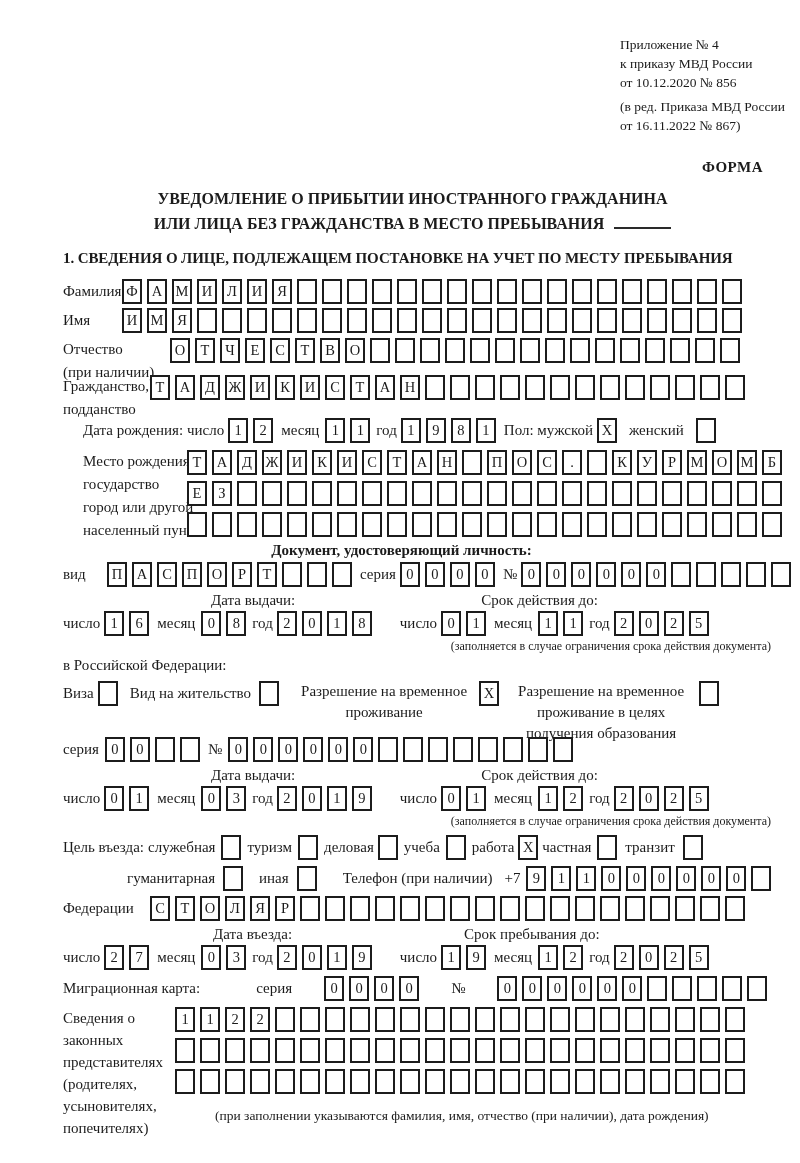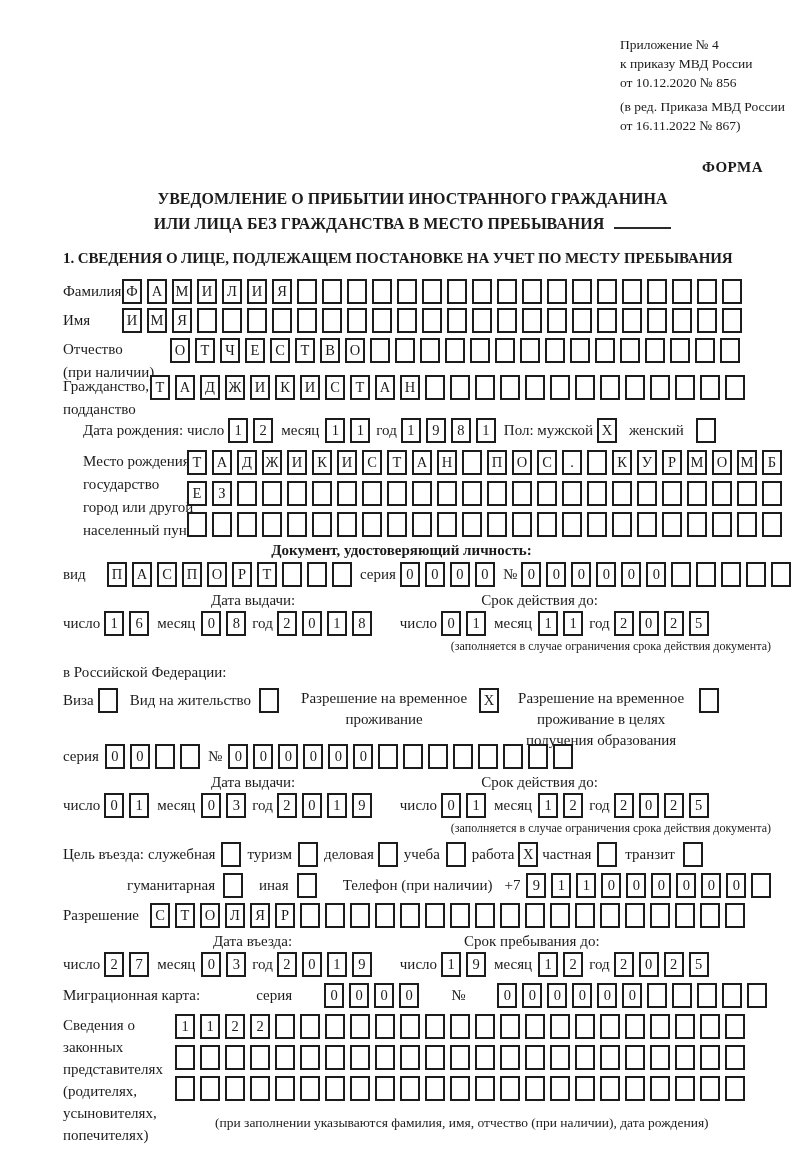--- a/index.html
+++ b/index.html
@@ -409,21 +409,21 @@
     <span class="cells g4">
         <span class="cell">2</span>
         <span class="cell">0</span>
         <span class="cell">2</span>
         <span class="cell">5</span>
       </span>
   </div>
 
   <div class="note-right">(заполняется в случае ограничения срока действия документа)</div>
 
-  <div class="para" style="margin-top:7px">в Российской Федерации:</div>
+  <div class="para" style="margin-top:0">в Российской Федерации:</div>
 
   <div class="row r-visa">
     <span class="ilbl oneline">Виза</span>
     <span class="cells g4">
         <span class="cell"></span>
       </span>
     <span class="ilbl oneline g12">Вид на жительство</span>
     <span class="cells g8">
         <span class="cell"></span>
       </span>
@@ -566,21 +566,21 @@
         <span class="cell">0</span>
         <span class="cell">0</span>
         <span class="cell">0</span>
         <span class="cell">0</span>
         <span class="cell">0</span>
         <span class="cell"></span>
       </span>
   </div>
 
   <div class="row r-prof">
-    <span class="lbl w87">Разрешение</span>
+    <span class="lbl w87">Федерации</span>
     <span class="cells">
         <span class="cell">С</span>
         <span class="cell">Т</span>
         <span class="cell">О</span>
         <span class="cell">Л</span>
         <span class="cell">Я</span>
         <span class="cell">Р</span>
         <span class="cell"></span>
         <span class="cell"></span>
         <span class="cell"></span>

